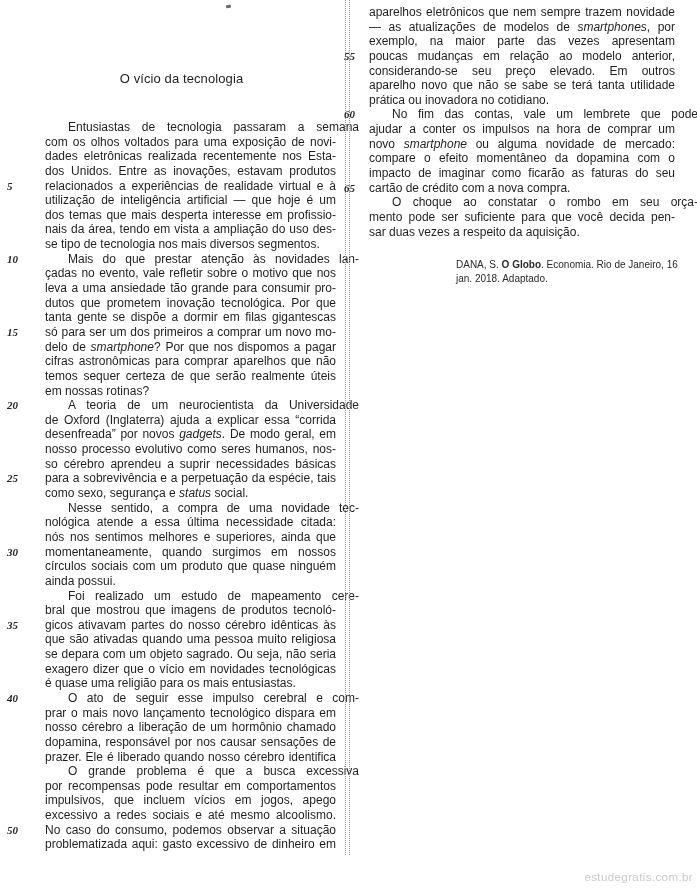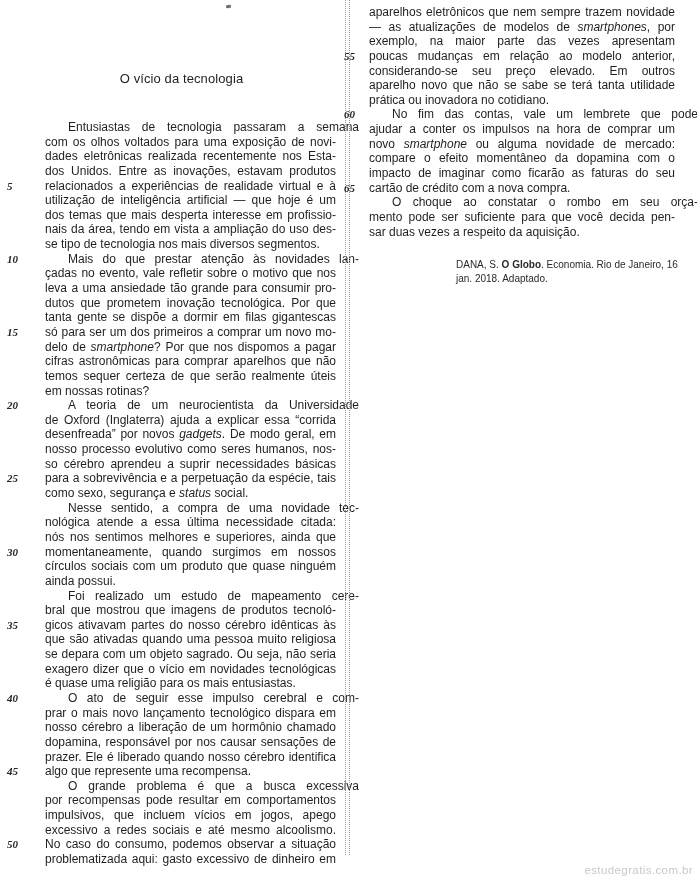--- a/index.html
+++ b/index.html
@@ -56,21 +56,21 @@
 
   
   .citation{
     position:absolute;left:448px;top:258px;width:240px;
     font-size:10px;line-height:14.3px;color:#2a2a2a;margin-left:8px;
   }
   .citation b{font-weight:bold;}
 
   
   .watermark{
-    position:absolute;right:4px;bottom:12px;
+    position:absolute;right:4px;bottom:5px;
     font-size:11.5px;letter-spacing:0.4px;color:#c9c9c9;
   }
 </style>
 </head>
 <body>
 
 <div class="page">
 
   <span class="top-speck"></span>
 
@@ -209,24 +209,20 @@
         <span class="ltext">prar o mais novo lançamento tecnológico dispara em</span>
       </div>
       <div class="tline">
         <span class="ltext">nosso cérebro a liberação de um hormônio chamado</span>
       </div>
       <div class="tline">
         <span class="ltext">dopamina, responsável por nos causar sensações de</span>
       </div>
       <div class="tline">
         <span class="ltext">prazer. Ele é liberado quando nosso cérebro identifica</span>
-      </div>
-      <div class="tline end">
-        <span class="lnum">45</span>
-        <span class="ltext">algo que represente uma recompensa.</span>
       </div>
       <div class="tline indent">
         <span class="ltext">O grande problema é que a busca excessiva</span>
       </div>
       <div class="tline">
         <span class="ltext">por recompensas pode resultar em comportamentos</span>
       </div>
       <div class="tline">
         <span class="ltext">impulsivos, que incluem vícios em jogos, apego</span>
       </div>

